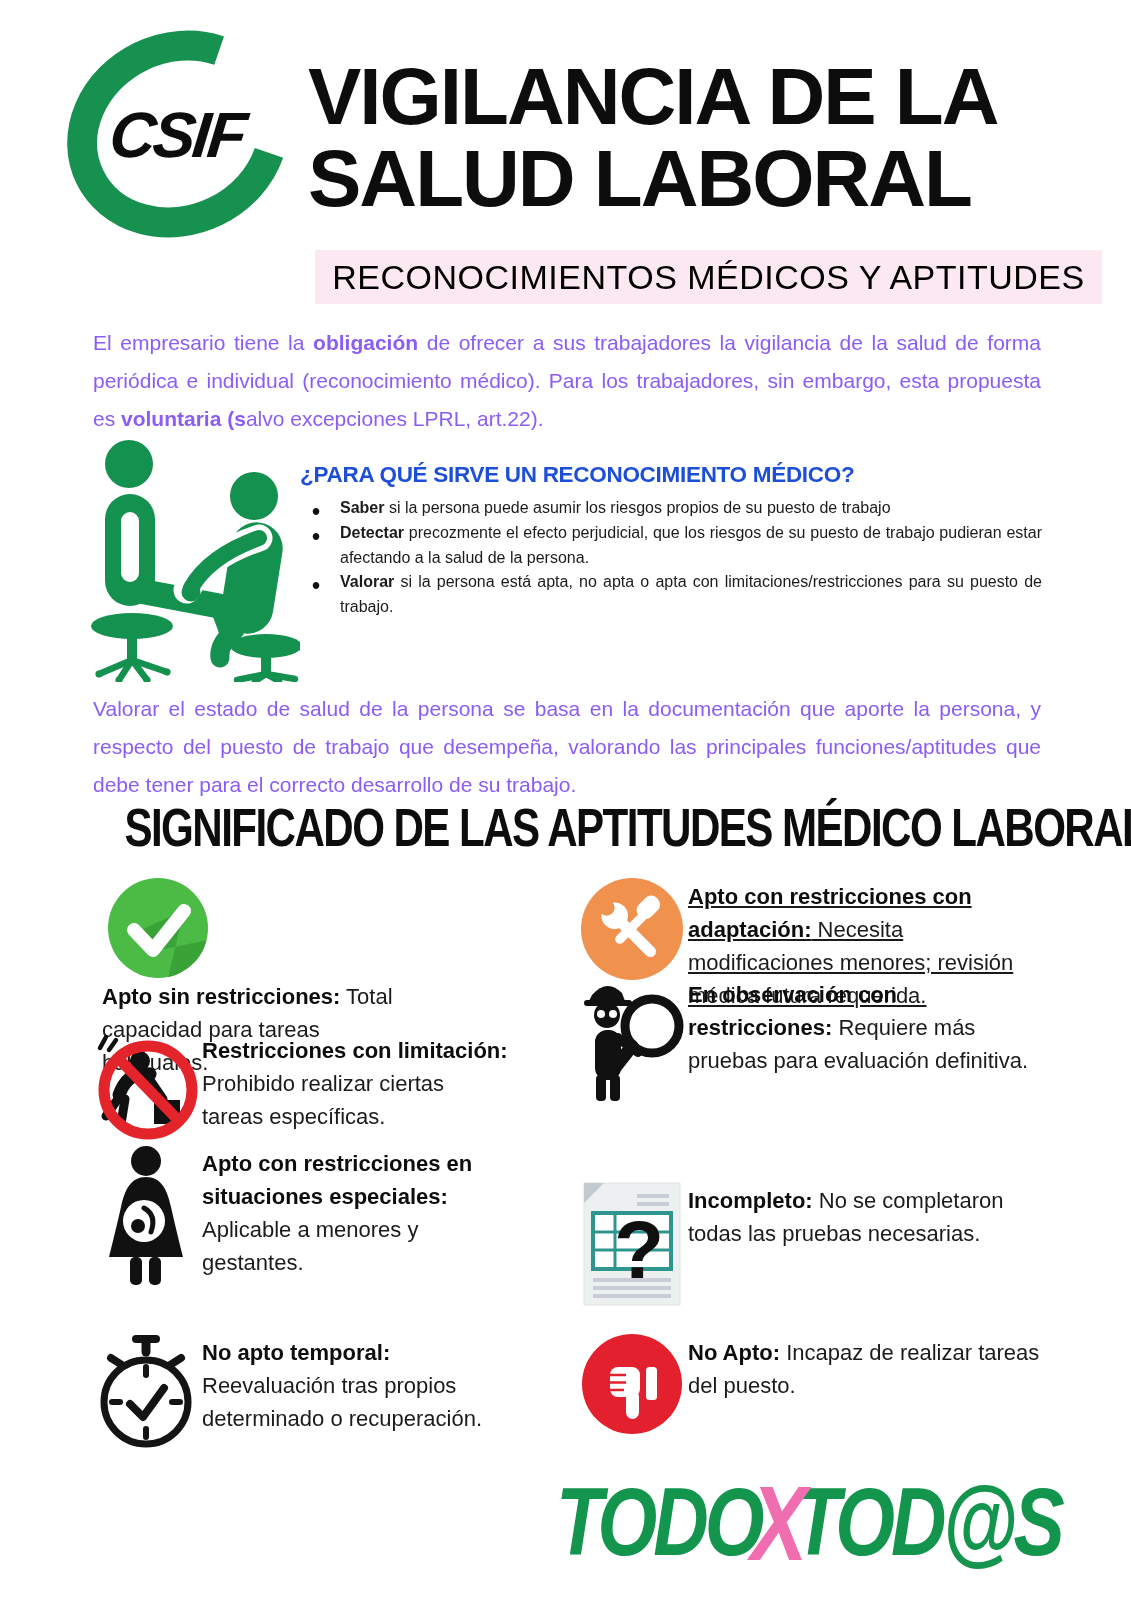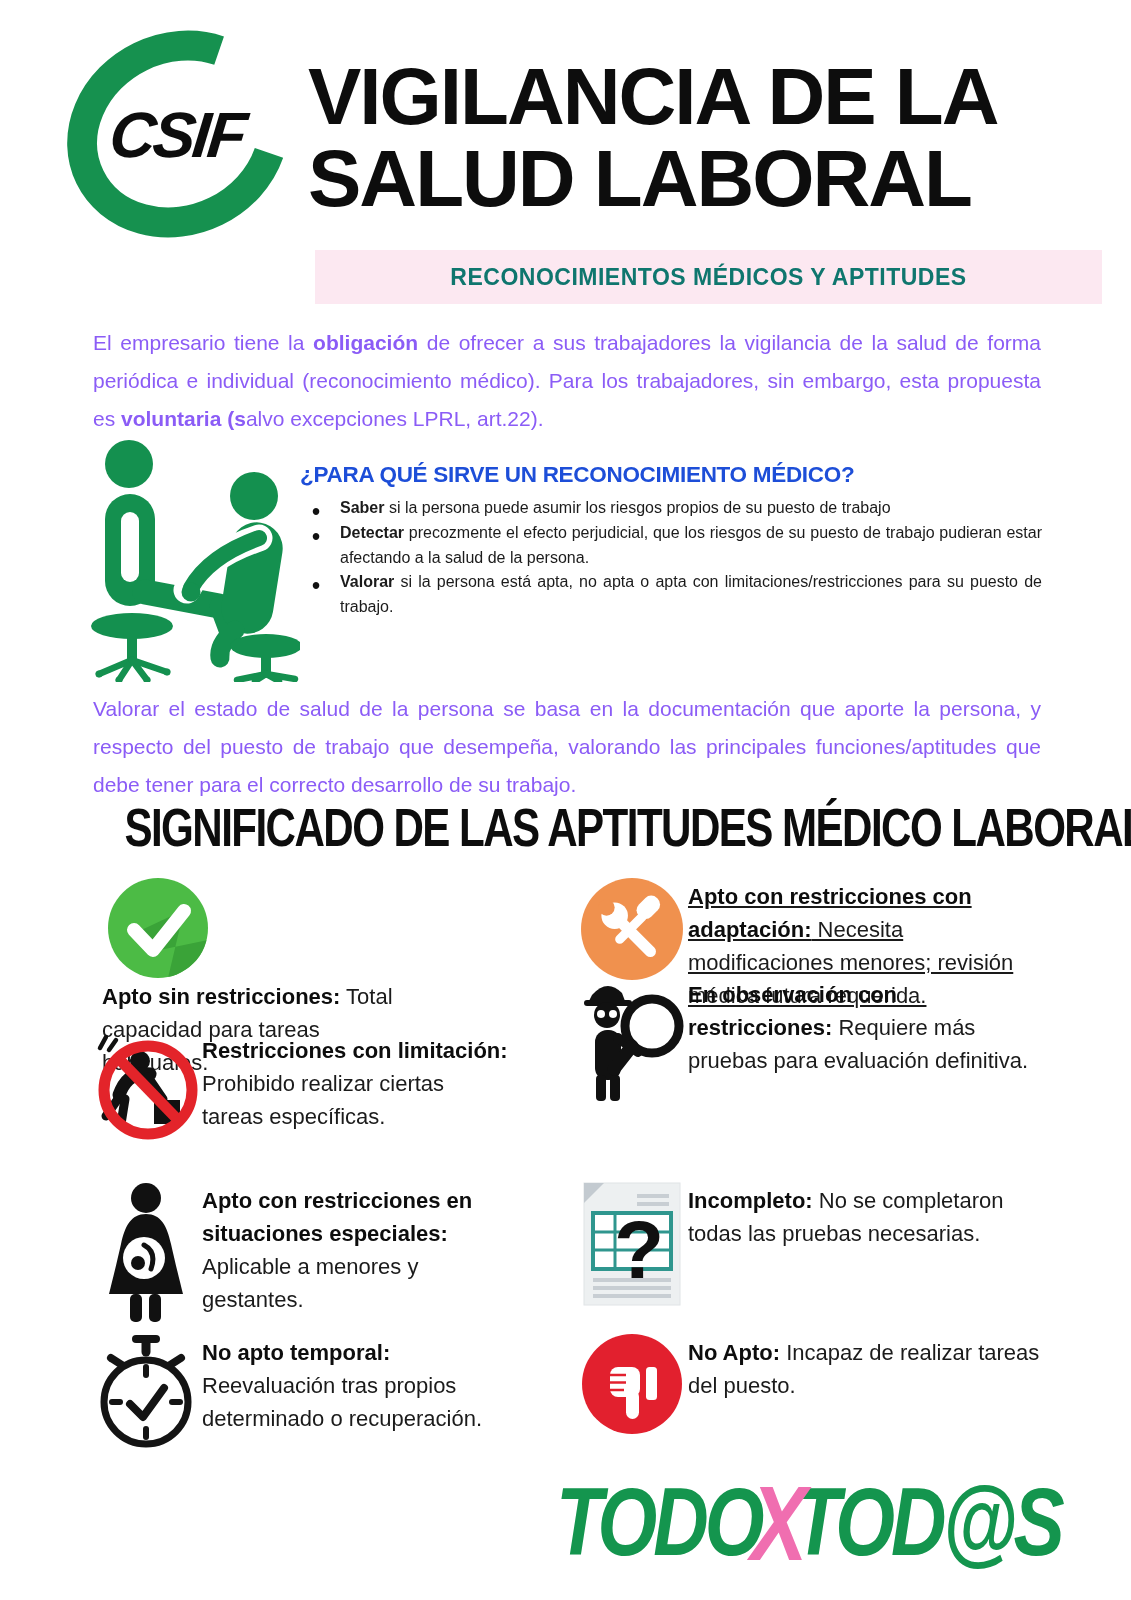--- a/index.html
+++ b/index.html
@@ -15,21 +15,21 @@
     letter-spacing:-3px;color:#0d0d0d;transform:skewX(-6deg);
   }
   .title{
     position:absolute;left:308px;top:56px;margin:0;color:#0d0d0d;
     font-size:80px;line-height:1.02;font-weight:bold;letter-spacing:-2px;white-space:nowrap;
   }
   .banner{
     position:absolute;left:315px;top:250px;width:787px;height:54px;
     background:#FCE8F1;display:flex;align-items:center;justify-content:center;
   }
-  .banner span{font-size:23px;font-weight:bold;color:#0f766e;letter-spacing:0.5px;white-space:nowrap;}
+  .banner span{font-size:34px;font-weight:normal;color:#000000;letter-spacing:0.5px;white-space:nowrap;}
   
   .intro,.para2{
     position:absolute;left:93px;width:948px;margin:0;
     font-size:21px;line-height:1.8;text-align:justify;color:#8b5cf6;
   }
   .intro{top:324px;}
   .para2{top:690px;}
   
   .consult{position:absolute;left:85px;top:430px;width:215px;height:252px;}
   .purpose{position:absolute;left:300px;top:462px;width:742px;}
@@ -201,21 +201,21 @@
         <circle cx="25" cy="38" r="4" fill="#ffffff"></circle>
           <circle cx="37" cy="38" r="4" fill="#ffffff"></circle>
         <path d="M42 62 L62 76" stroke="#111111" stroke-width="10" stroke-linecap="round" fill="none"></path>
         <circle cx="76" cy="50" r="27" fill="#ffffff" stroke="#111111" stroke-width="9"></circle>
         <path d="M56 70 L38 93" stroke="#111111" stroke-width="13" stroke-linecap="round" fill="none"></path>
       </svg>
     </div>
     <p class="apt-text"><strong>En observación con restricciones:</strong><span> Requiere más pruebas para evaluación definitiva.</span></p>
   </div>
 
-  <div class="apt-item col-l" style="left:90px;top:1182px;">
+  <div class="apt-item col-l" style="left:90px;top:1145px;">
     <div class="apt-icon">
       <svg width="96" height="142" viewBox="0 0 96 142">
         <g fill="#111111">
           <circle cx="48" cy="16" r="15"></circle>
           <path d="M48 32 C33 32 27 44 23 62 C19 80 14 100 11 112 L85 112 C82 100 77 80 73 62 C69 44 63 32 48 32 Z"></path>
           <rect x="32" y="112" width="12" height="28" rx="5"></rect>
           <rect x="51" y="112" width="12" height="28" rx="5"></rect>
         </g>
         <circle cx="46" cy="76" r="21" fill="#ffffff"></circle>
         <circle cx="40" cy="81" r="7" fill="#111111"></circle>

